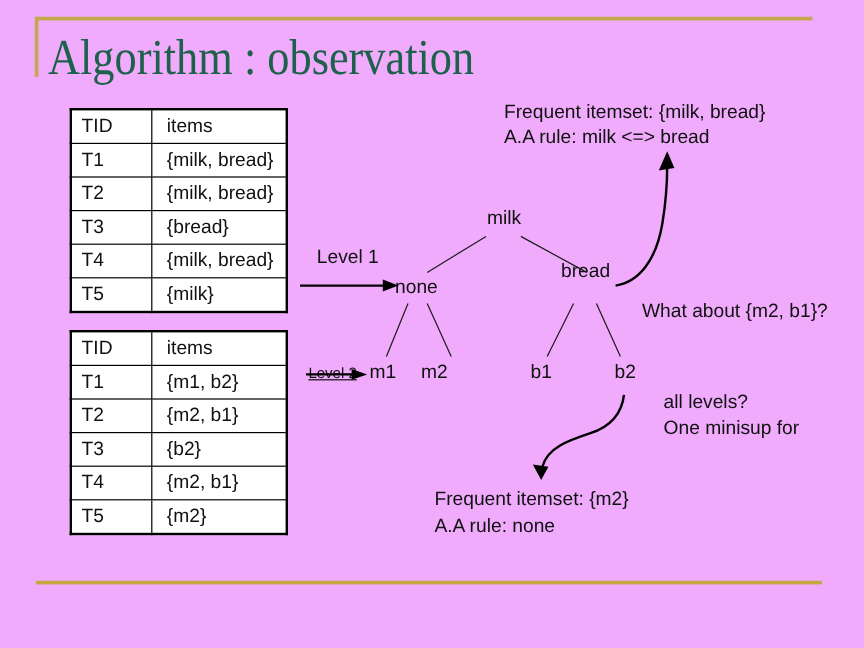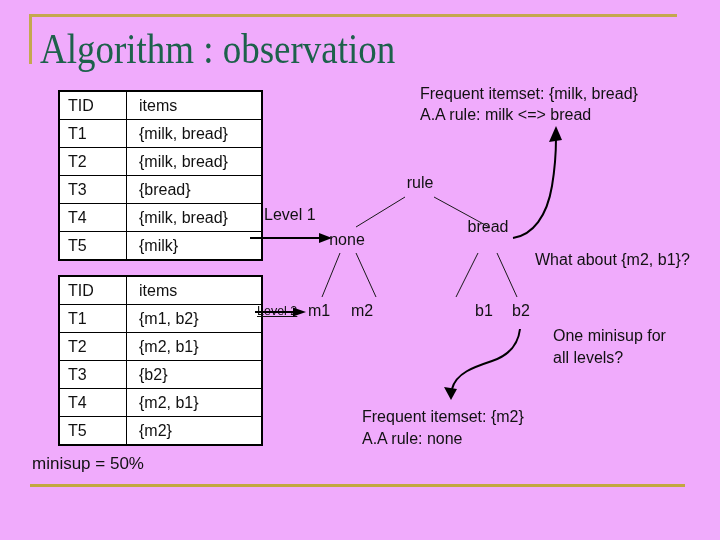--- a/index.html
+++ b/index.html
@@ -11,21 +11,21 @@
   .gold-top{position:absolute;left:30px;top:14px;width:647px;height:3px;background:#C4A84E;}
   .gold-left{position:absolute;left:29px;top:14px;width:3px;height:50px;background:#C4A84E;}
   .gold-bottom{position:absolute;left:30px;top:484px;width:655px;height:3px;background:#C2A83F;}
   .title{
     position:absolute;left:40px;top:26px;
     font-family:"Liberation Serif",serif;font-size:42px;line-height:1.1;
     color:#1D614B;white-space:nowrap;transform:scaleX(.88);transform-origin:left top;
   }
   table.tid{
     position:absolute;border-collapse:collapse;background:#fff;
-    font-size:16px;table-layout:fixed;width:205px;
+    font-size:16px;table-layout:fixed;width:182px;
   }
   table.tid td{border:1px solid #000;height:27px;padding:0 0 0 8px;vertical-align:middle;white-space:nowrap;overflow:hidden;}
   table.tid{border:2px solid #000;}
   table.tid td.c1{width:58px;}
   table.tid td.c2{padding-left:12px;}
   .t-upper{left:58px;top:90px;}
   .t-lower{left:58px;top:275px;}
   .footer-item{position:absolute;top:454px;font-size:17px;white-space:nowrap;}
   .f-minisup{left:32px;}
   .f-miniconf{left:185px;}
@@ -36,21 +36,21 @@
   .ann-bottom{left:362px;top:406px;line-height:22px;}
   .lvl{position:absolute;white-space:nowrap;}
   .lvl1{left:264px;top:206px;font-size:16px;}
   .lvl2{left:257px;top:304px;font-size:12.5px;text-decoration:underline;}
   .node{position:absolute;font-size:16px;white-space:nowrap;transform:translateX(-50%);}
   .n-food{left:420px;top:174px;}
   .n-milk{left:347px;top:231px;}
   .n-bread{left:488px;top:218px;}
   .n-m1{left:319px;top:302px;}
   .n-m2{left:362px;top:302px;}
-  .n-b1{left:451px;top:302px;margin-left:33px;}
+  .n-b1{left:451px;top:302px;}
   .n-b2{left:521px;top:302px;}
   svg.overlay{position:absolute;left:0;top:0;pointer-events:none;}
   .edge{stroke:#1a1a1a;stroke-width:1;}
   .arrow{stroke:#000;stroke-width:2;fill:none;}
   .head{fill:#000;stroke:none;}
 </style>
 </head>
 <body>
 
 <div class="slide">
@@ -112,43 +112,42 @@
           <td class="c1">T4</td>
           <td class="c2">{m2, b1}</td>
         </tr>
       <tr>
           <td class="c1">T5</td>
           <td class="c2">{m2}</td>
         </tr>
     </tbody>
   </table>
 
-  <div class="footer-item f-minisup">minisup = 50%</div>
 
   <div class="ann ann-top">
     <div>Frequent itemset: {milk, bread}</div>
     <div>A.A rule: milk &lt;=&gt; bread</div>
   </div>
 
   <div class="ann ann-what">What about {m2, b1}?</div>
 
   <div class="ann ann-one">
+    <div>all levels?</div>
     <div>One minisup for</div>
-    <div>all levels?</div>
   </div>
 
   <div class="ann ann-bottom">
     <div>Frequent itemset: {m2}</div>
     <div>A.A rule: none</div>
   </div>
 
   <div class="lvl lvl1">Level 1</div>
   <div class="lvl lvl2">Level 2</div>
 
-  <div class="node n-food">rule</div>
+  <div class="node n-food">milk</div>
   <div class="node n-milk">none</div>
   <div class="node n-bread">bread</div>
   <div class="node n-m1">m1</div>
   <div class="node n-m2">m2</div>
   <div class="node n-b1">b1</div>
   <div class="node n-b2">b2</div>
 
   <svg class="overlay" width="720" height="540" viewBox="0 0 720 540">
 
     <line class="edge" x1="405" y1="197" x2="356" y2="227"></line>

